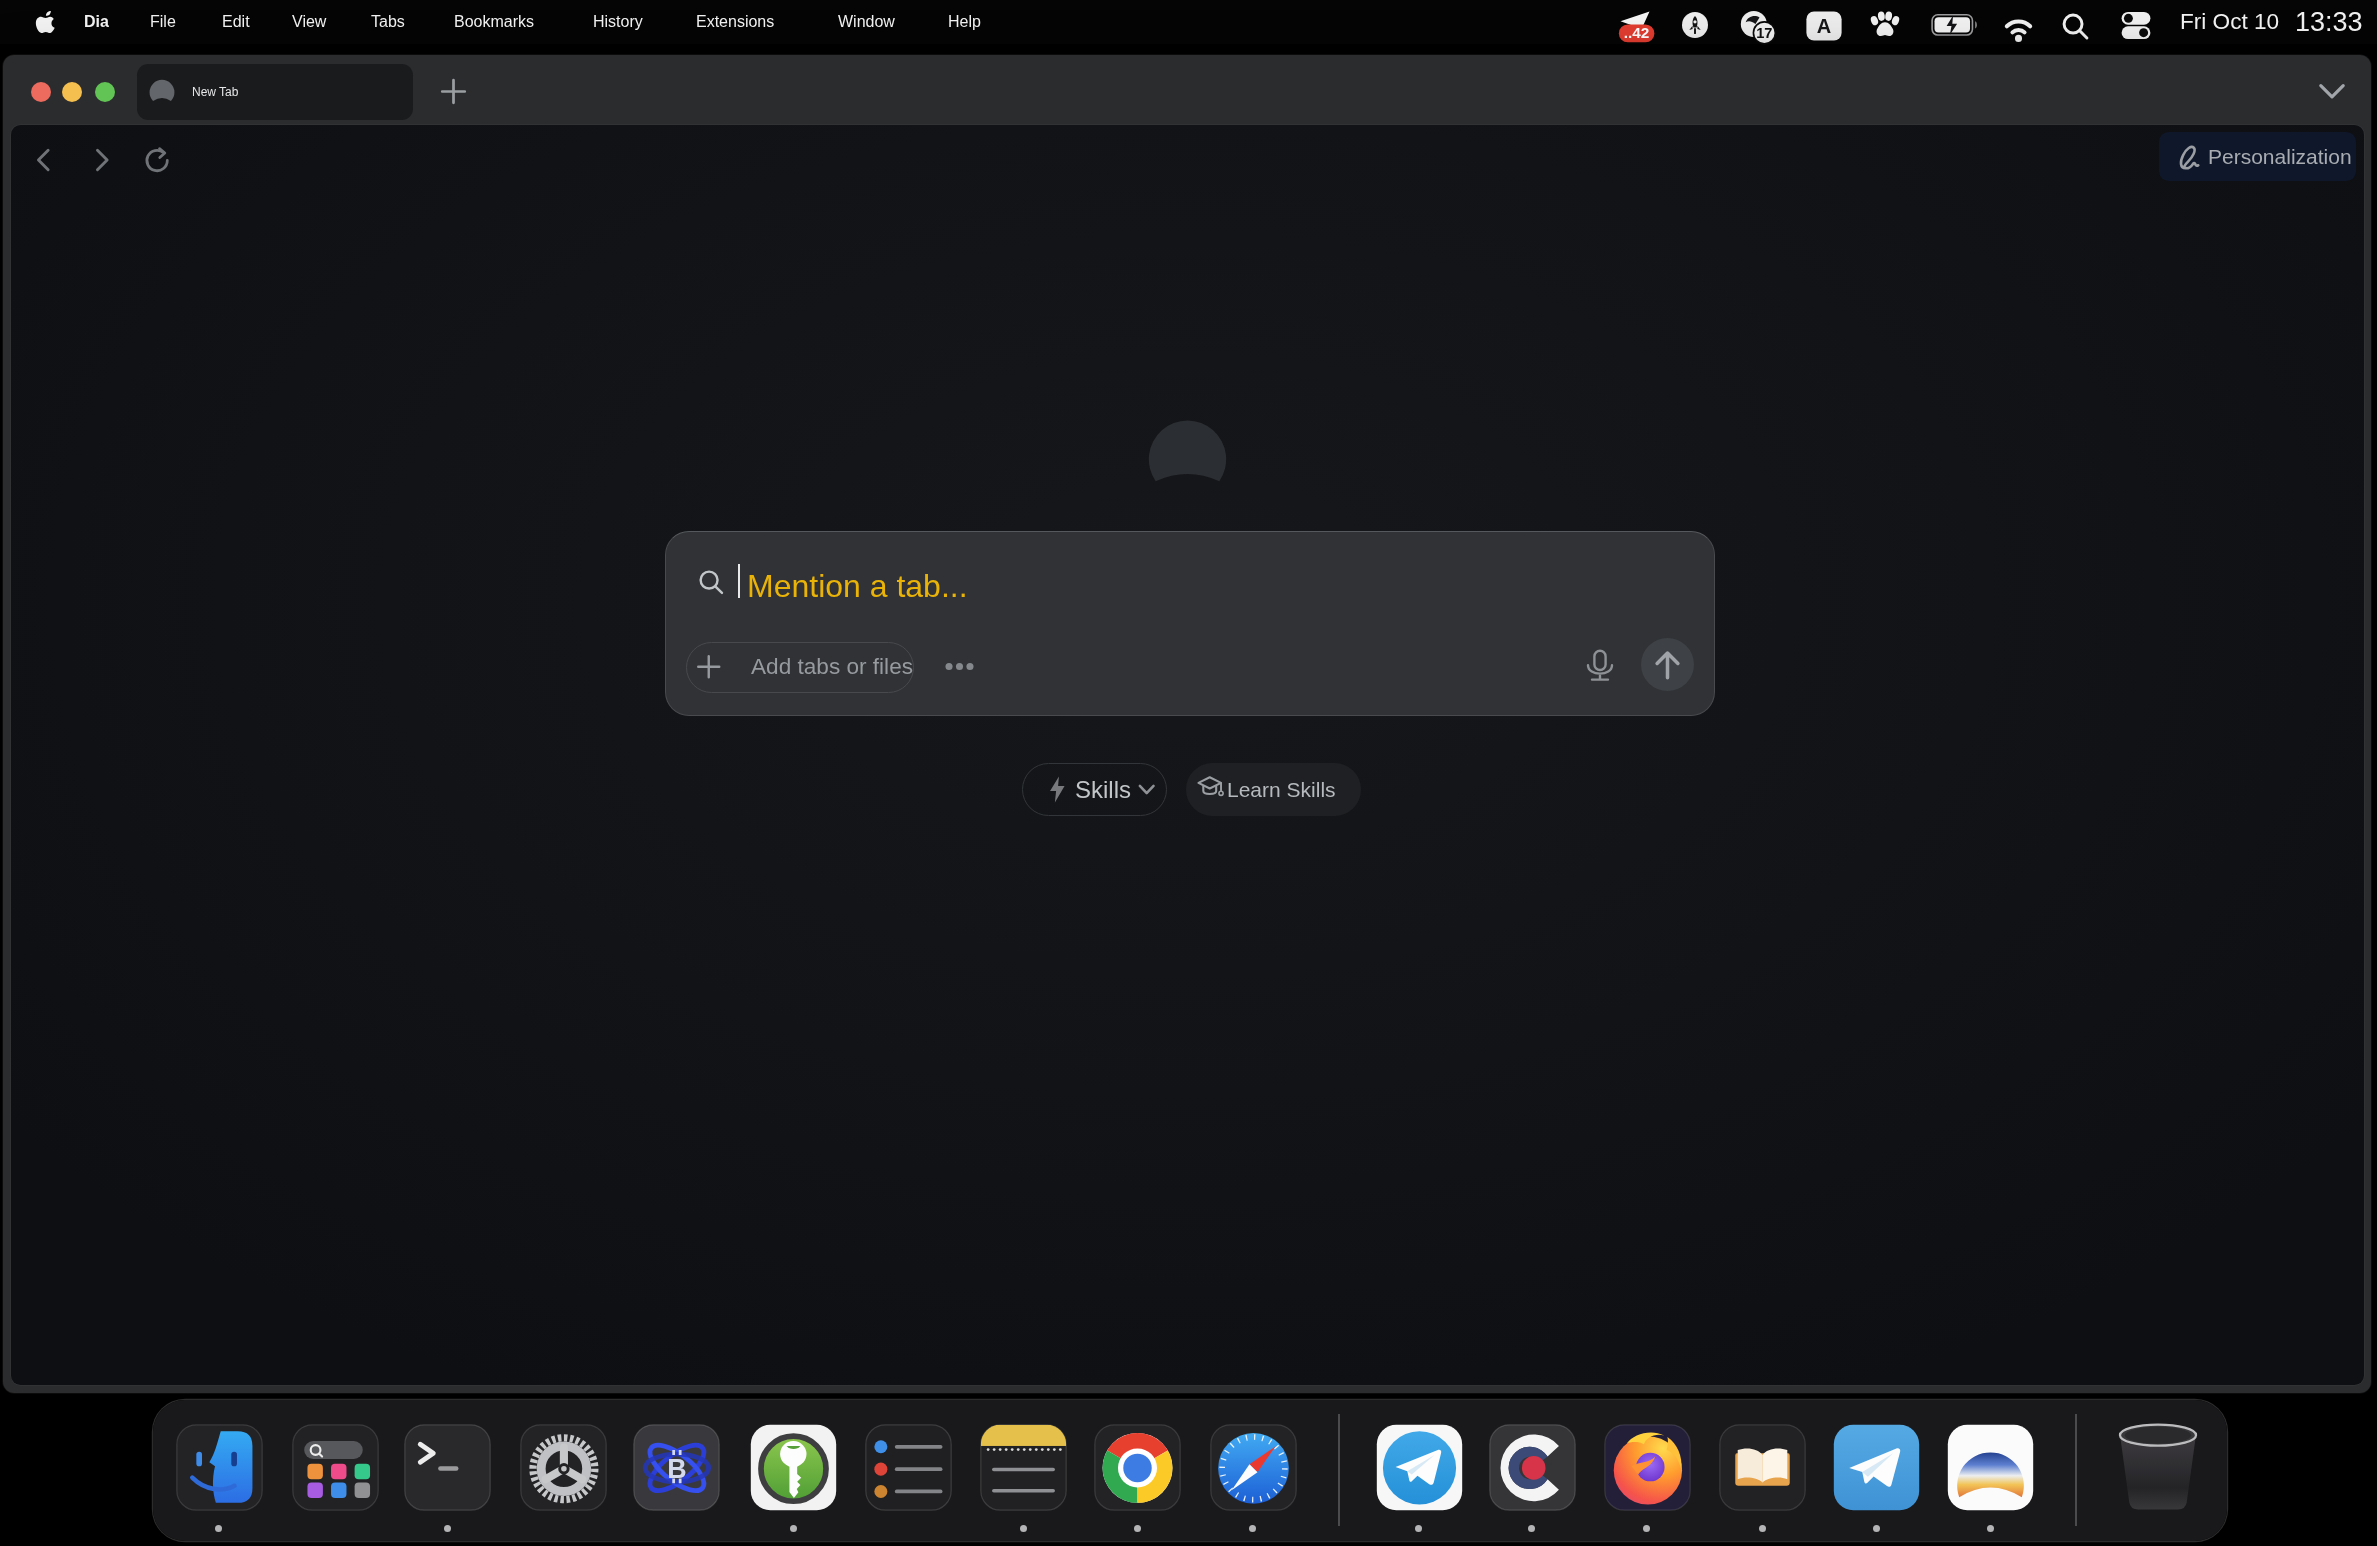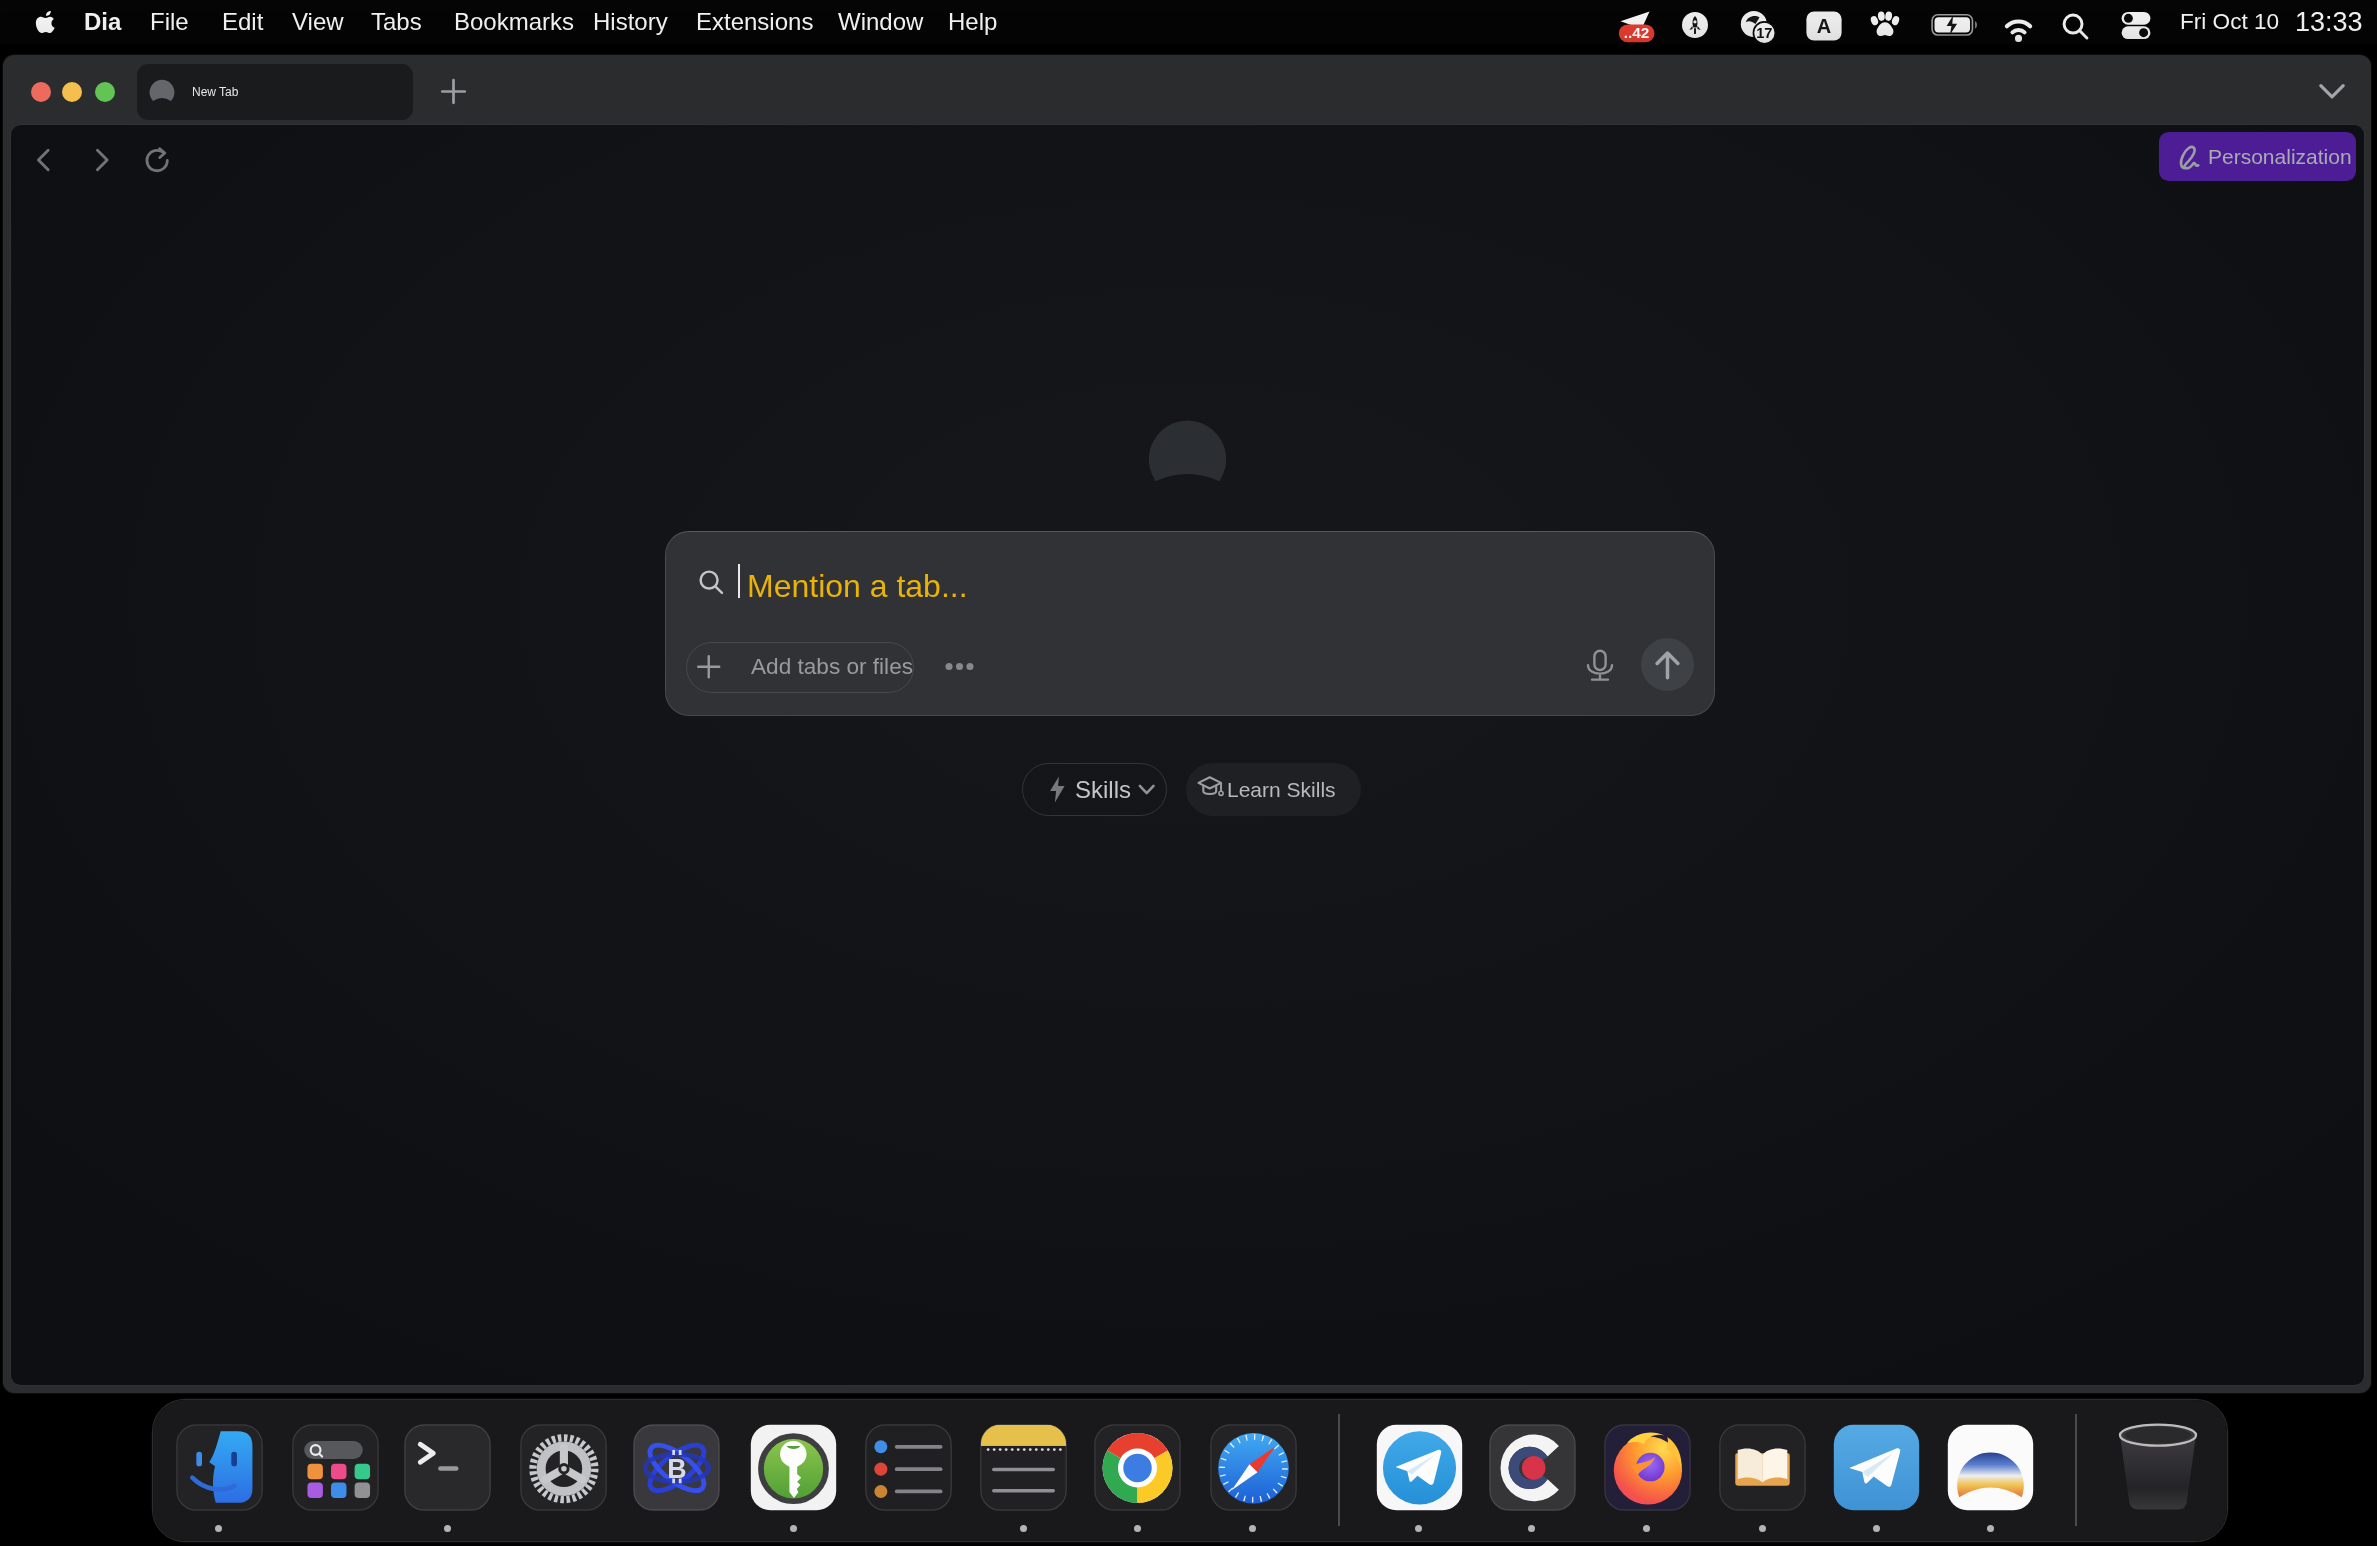--- a/index.html
+++ b/index.html
@@ -1,31 +1,31 @@
 <!DOCTYPE html>
 <html style="font-size:13px"><head>
 <meta charset="utf-8">
 <style>
   * { margin:0; padding:0; box-sizing:border-box; }
   html,body { width:2377px; height:1546px; background:#000; overflow:hidden;
     font-family:"Liberation Sans", sans-serif; }
   .abs { position:absolute; }
   #menubar { left:0; top:0; width:2377px; height:44px; background:#050505; }
   .mitem { position:absolute; top:0; height:44px; line-height:44px; color:#f3f3f4;
-    font-size:24px; font-weight:500; white-space:nowrap; }
+    font-size:16px; font-weight:500; white-space:nowrap; }
   #window { left:3.2px; top:55px; width:2368px; height:1338px; background:#2b2c2e;
     border-radius:11.3px; box-shadow:0 0 0 0.8px rgba(255,255,255,0.06), 0 24px 57px rgba(0,0,0,0.7); }
   .tl { position:absolute; top:82px; width:20px; height:20px; border-radius:50%; }
   #tab { left:137px; top:64px; width:276px; height:56px; border-radius:11.3px; background:#1a1b1d; }
   #tabtitle { left:192px; top:64px; height:56px; line-height:56px; color:#e6e7e8; font-size:12px;text-align:center; }
   #content { left:10.5px; top:125px; width:2353px; height:1260px; border-radius:9.7px;
     background:radial-gradient(1456px 890px at 50% 38%, #16171a 0%, #121316 55%, #0e0f12 100%);
     box-shadow:0 0 0 0.8px rgba(255,255,255,0.045); }
   #persbtn { left:2159px; top:132px; width:197px; height:49px; border-radius:9.7px;
-    background:#4c1d95; color:#a9adb2; font-size:21px; line-height:49px; }
+    background:#0f172a; color:#a9adb2; font-size:21px; line-height:49px; }
   #searchbox { left:665px; top:531px; width:1050px; height:185px; border-radius:24px;
     background:#303235; border:1.6px solid #484a4e; border-top-color:#55585c; }
   #placeholder { left:747px; top:568px; color:#eab308; font-size:32px; }
   #caret { left:738px; top:564px; width:2.4px; height:34px; background:#e8e9ea; }
   #addpill { left:686px; top:642px; width:228px; height:51px; border-radius:26px;
     border:1.6px solid #47494c; color:#979b9f; font-size:22.6px; line-height:48px; }
   #upbtn { left:1641px; top:638px; width:53px; height:53px; border-radius:50%; background:#3e4145; }
   .skillbtn { position:absolute; top:763px; height:53px; border-radius:27px; font-size:24px; }
   #skills { left:1022px; width:145px; border:1.6px solid #323539; color:#c3c6c9; }
   #learnskills { left:1186px; width:175px; background:#1e2023; color:#b6b9bd; }

